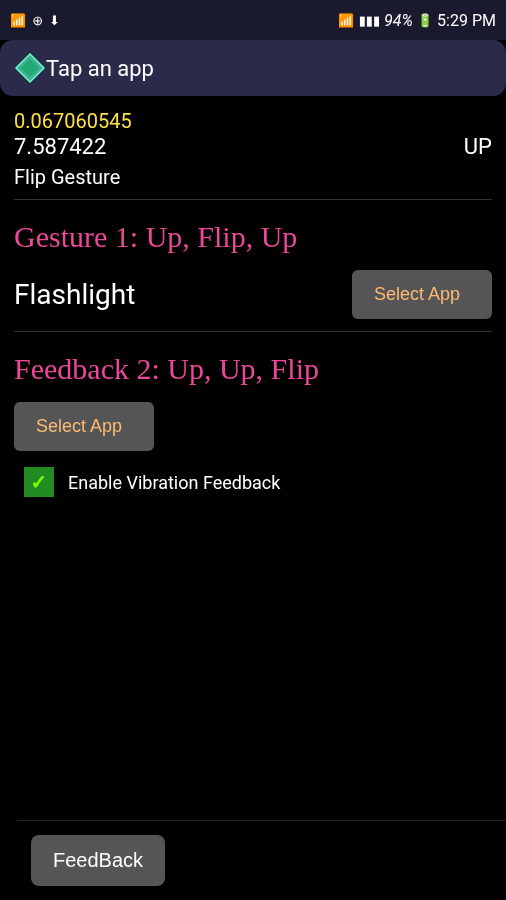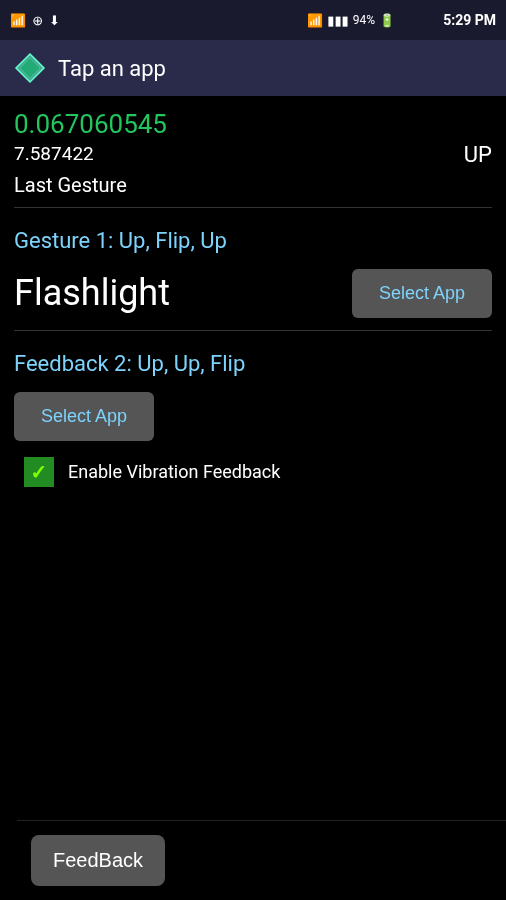--- a/index.html
+++ b/index.html
@@ -42,38 +42,39 @@
       font-size: 13px;
       color: #fff;
     }
 
     .status-icon {
       font-size: 13px;
       color: #fff;
     }
 
     .battery-text {
-      font-size: 12px;
+      font-size: 16px;
+      font-style: italic;
     }
 
     .time-text {
-      font-size: 14px;
-      font-weight: bold;
-      margin-left: 44px;
+      font-size: 16px;
+      font-weight: normal;
     }
 
     
     .app-bar {
       width: 100%;
       height: 56px;
       background: #2a2a4a;
       display: flex;
       align-items: center;
       padding: 0 14px;
-      gap: 12px;
+      gap: 0;
+      border-radius: 13px;
     }
 
     .app-bar-icon {
       width: 32px;
       height: 32px;
     }
 
     .app-bar-title {
       font-size: 22px;
       color: #fff;
@@ -83,34 +84,34 @@
     
     .main-content {
       padding: 12px 14px 0 14px;
     }
 
     .numbers-block {
       margin-bottom: 8px;
     }
 
     .number-line {
-      font-size: 26px;
-      color: #22c55e;
+      font-size: 20px;
+      color: #fde047;
       line-height: 1.3;
     }
 
     .gesture-info-row {
       display: flex;
       align-items: flex-start;
       justify-content: space-between;
       margin-bottom: 6px;
     }
 
     .number-line-left {
-      font-size: 19px;
+      font-size: 22px;
       color: #fff;
     }
 
     .gesture-info-right {
       text-align: right;
     }
 
     .up-label {
       font-size: 22px;
       color: #fff;
@@ -123,47 +124,48 @@
       display: block;
     }
 
     .divider {
       height: 1px;
       background: #333;
       margin: 10px 0;
     }
 
     .gesture-title {
-      font-size: 22px;
-      color: #7dd3fc;
+      font-size: 30px;
+      color: #ec4899;
       margin-bottom: 16px;
+      font-family: Liberation Serif, serif;
     }
 
     .gesture-row {
       display: flex;
       align-items: center;
       justify-content: space-between;
       margin-bottom: 12px;
     }
 
     .gesture-app-label {
-      font-size: 36px;
+      font-size: 28px;
       color: #fff;
     }
 
     .select-app-btn {
       background: #555;
-      color: #7dd3fc;
+      color: #fdba74;
       border: none;
       border-radius: 6px;
       padding: 14px 22px;
       font-size: 18px;
       cursor: pointer;
       min-width: 140px;
-      text-align: center;
+      text-align: left;
     }
 
     .gesture-section {
       margin-bottom: 10px;
       padding-top: 10px;
     }
 
     
     .checkbox-area {
       margin-top: 16px;
@@ -274,21 +276,21 @@
     <div class="gesture-info-row">
       <div>
         <div class="number-line-left">7.587422</div>
       </div>
       <div class="gesture-info-right">
         <span class="up-label">UP</span>
       </div>
     </div>
     <div class="gesture-info-row">
       <div class="gesture-info-right">
-        <span class="last-gesture-label">Last Gesture</span>
+        <span class="last-gesture-label">Flip Gesture</span>
       </div>
     </div>
   </div>
 
   <div class="divider"></div>
 
   <div class="gesture-section">
     <div class="gesture-title">Gesture 1: Up, Flip, Up</div>
     <div class="gesture-row">
       <span class="gesture-app-label">Flashlight</span>

